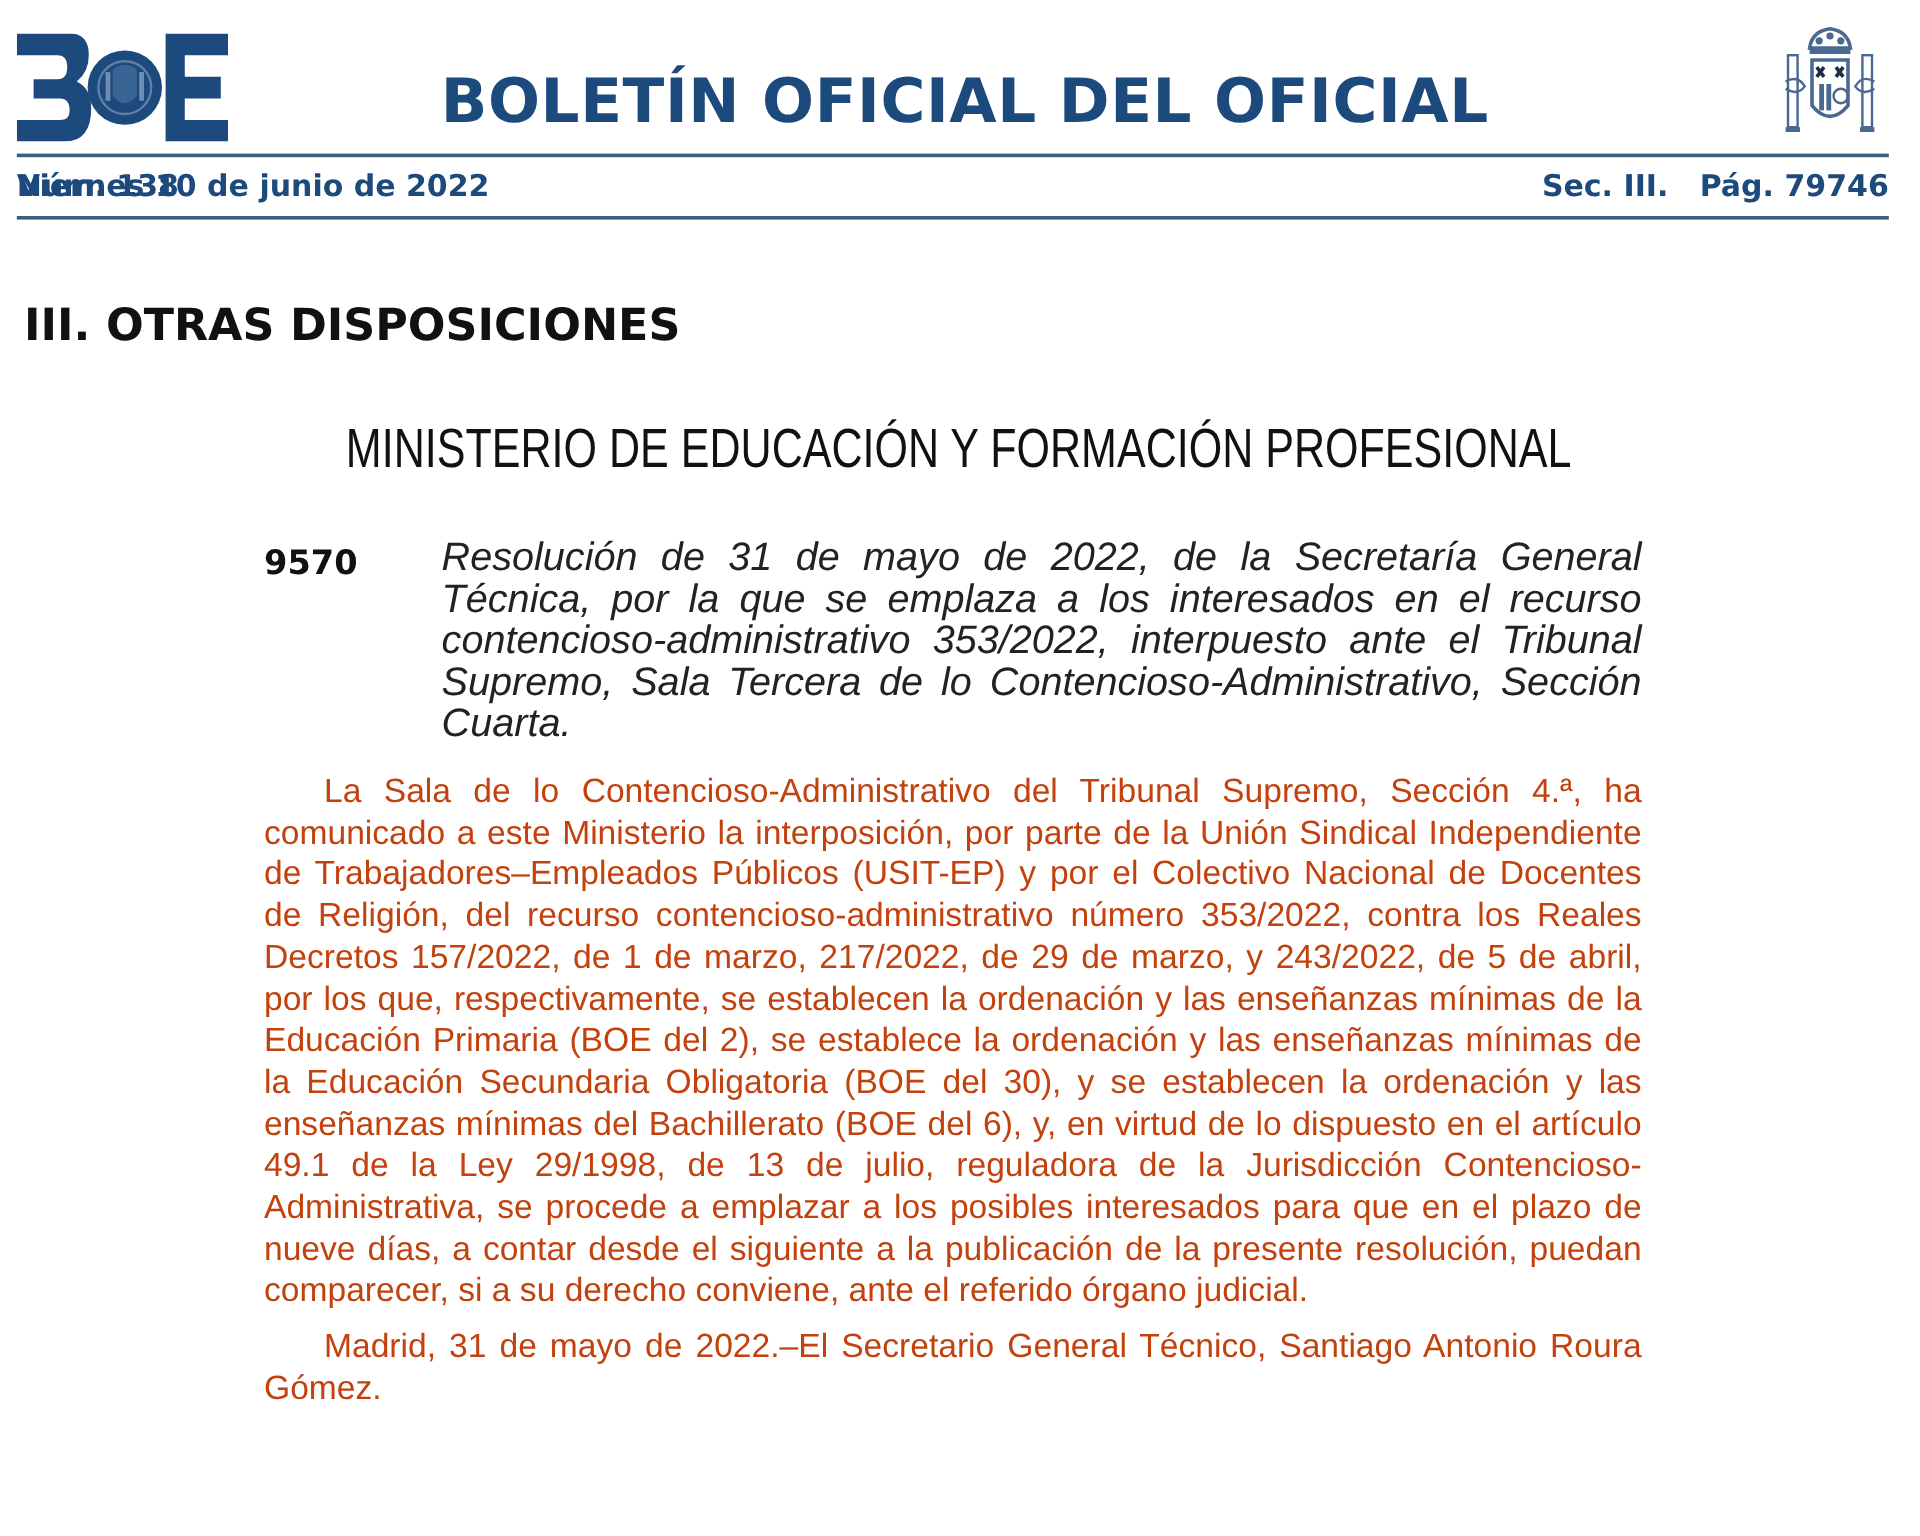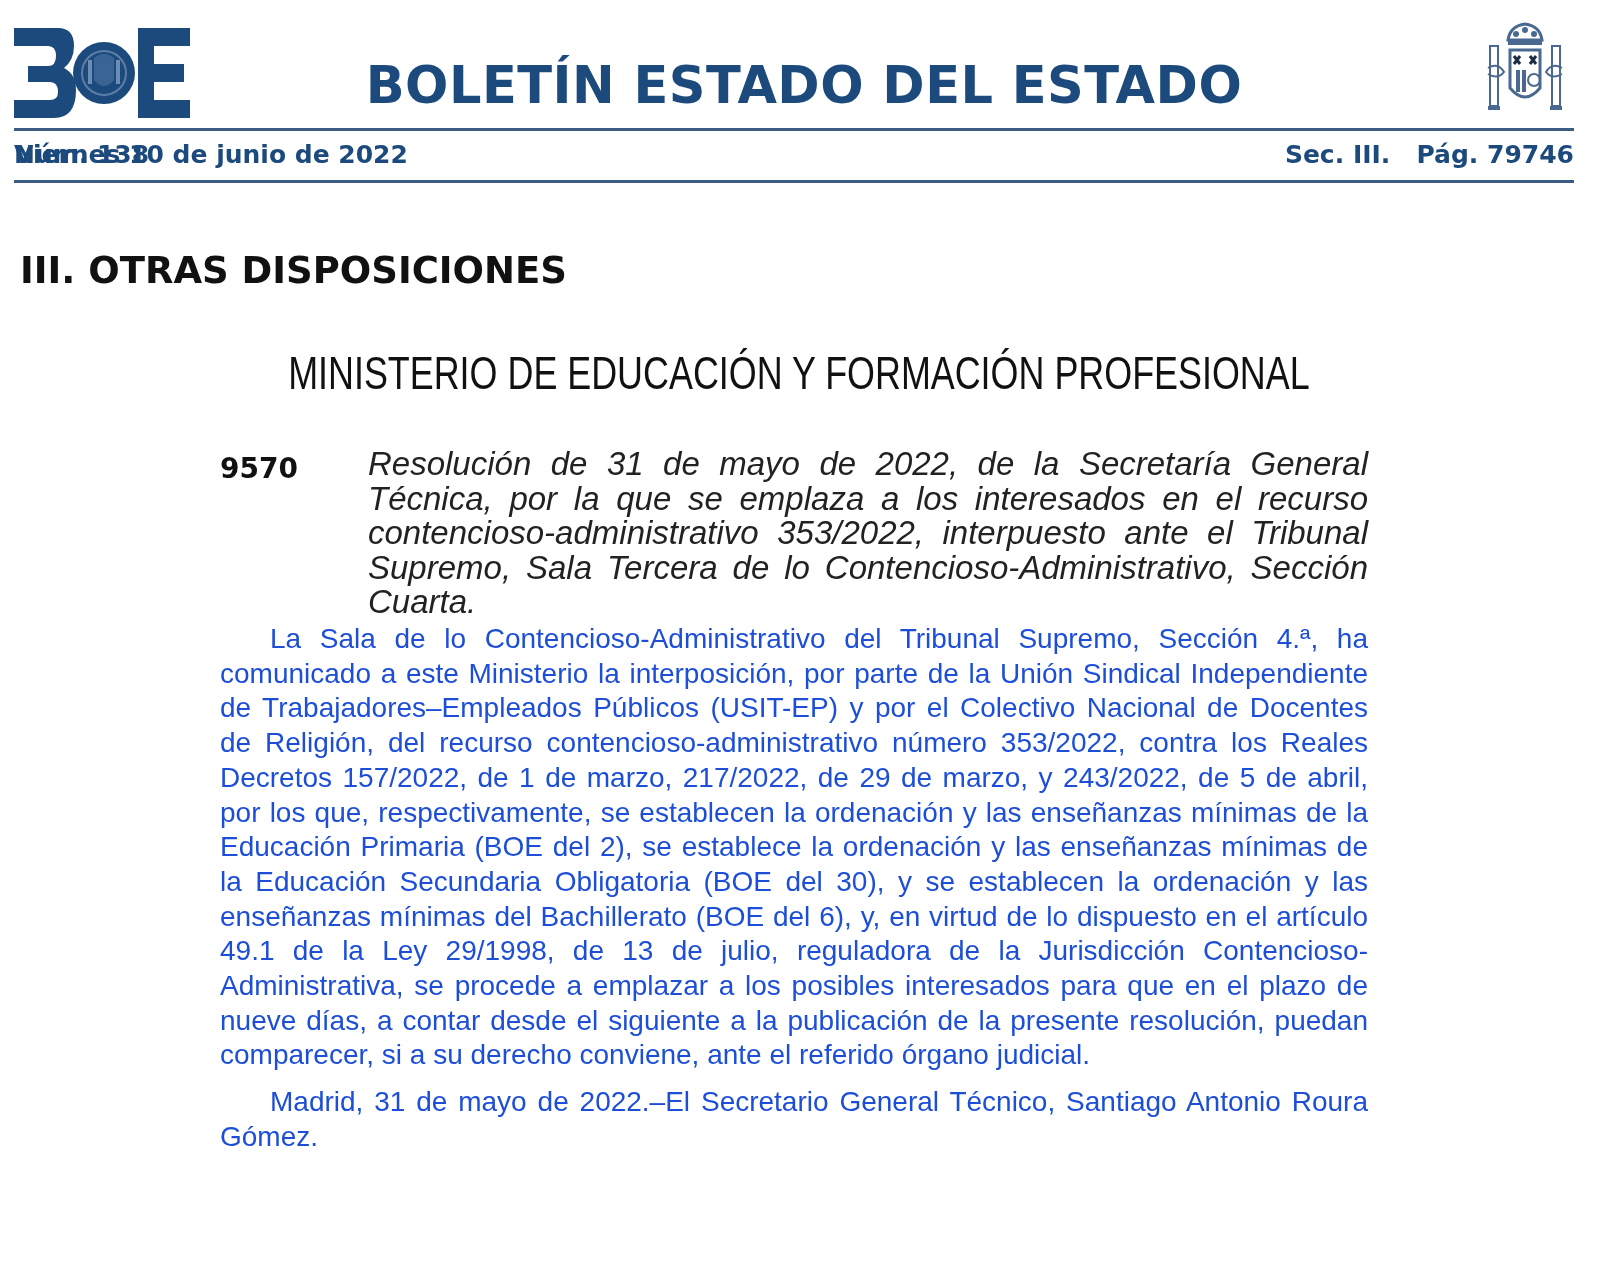--- a/index.html
+++ b/index.html
@@ -45,21 +45,21 @@
     }
     .entry-summary {
       position: absolute; left: 368px; top: 447px; width: 1000px;
       font-family: "Liberation Sans", sans-serif; font-style: italic; font-size: 33px;
       line-height: 34.5px; text-align: justify; color: #222;
     }
 
     .body-text {
       position: absolute; left: 220px; width: 1148px;
       font-family: "Liberation Sans", sans-serif; font-size: 28px; line-height: 34.7px;
-      text-align: justify; color: #1d4ed8;
+      text-align: justify; color: #c2410c; margin-top: 20px;
     }
     .body-text p { text-indent: 50px; }
     .para-1 { top: 622px; }
     .para-2 { top: 1085px; }
   </style>
 </head>
 <body>
 
 <div class="masthead">
   <svg class="boe-logo" viewBox="0 0 176 90">
@@ -68,21 +68,21 @@
 
     <circle cx="90" cy="45" r="31" fill="#1d4a7c"></circle>
     <circle cx="90" cy="45" r="22" fill="none" stroke="#5d7fa8" stroke-width="2"></circle>
     <path d="M80 30 Q90 22 100 30 V52 Q90 64 80 52 Z" fill="#3a6493"></path>
     <rect x="74" y="32" width="4" height="24" fill="#6d8db5"></rect>
     <rect x="102" y="32" width="4" height="24" fill="#6d8db5"></rect>
 
     <path d="M124 0 H176 V18 H140 V36 H170 V54 H140 V72 H176 V90 H124 Z" fill="#1d4a7c"></path>
   </svg>
 
-  <div class="masthead-title">BOLETÍN ESTADO DEL ESTADO</div>
+  <div class="masthead-title">BOLETÍN OFICIAL DEL OFICIAL</div>
 
   <svg class="coat-arms" viewBox="0 0 82 108">
     <path d="M24 22 Q26 8 41 6 Q56 8 58 22 Z" fill="none" stroke="#4a6990" stroke-width="3"></path>
     <circle cx="32" cy="16" r="3" fill="#4a6990"></circle>
     <circle cx="41" cy="12" r="3" fill="#4a6990"></circle>
     <circle cx="50" cy="16" r="3" fill="#4a6990"></circle>
     <rect x="24" y="22" width="34" height="5" fill="#4a6990"></rect>
     <path d="M26 32 H56 V70 Q41 88 26 70 Z" fill="none" stroke="#4a6990" stroke-width="3"></path>
     <path d="M30 38 L36 46 M36 38 L30 46" stroke="#1d2d44" stroke-width="3"></path>
     <path d="M46 38 L52 46 M52 38 L46 46" stroke="#1d2d44" stroke-width="3"></path>

